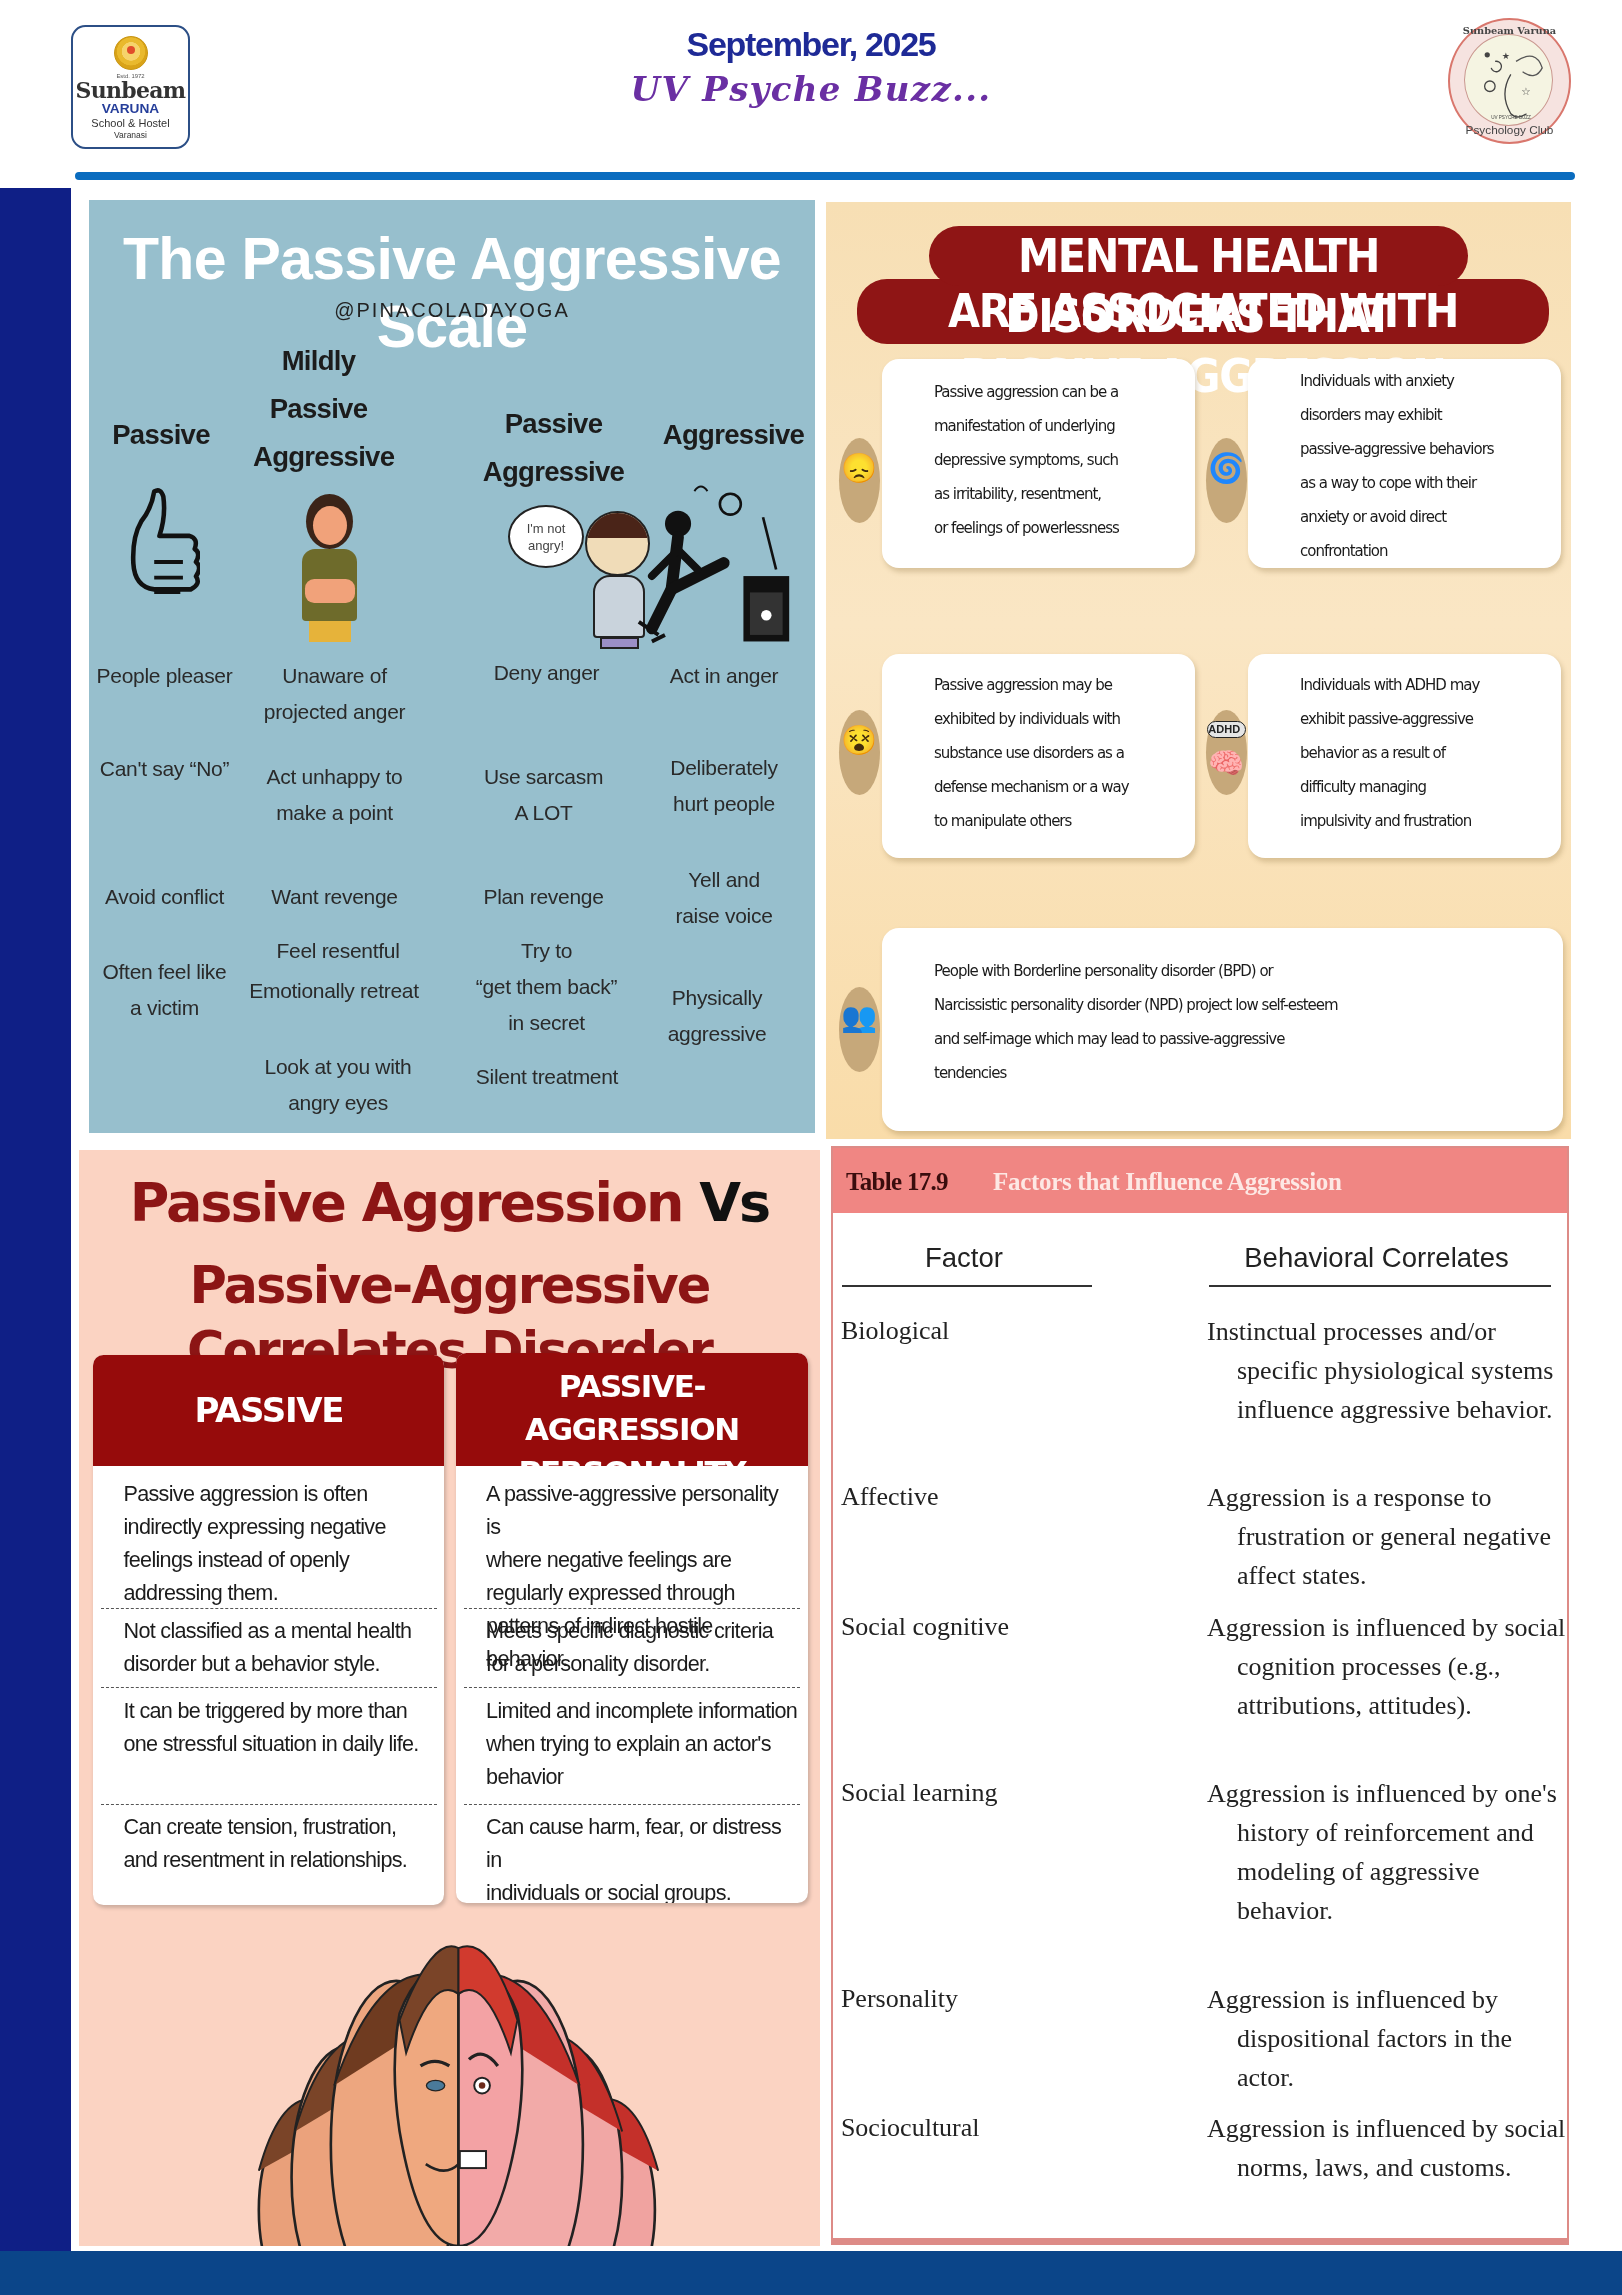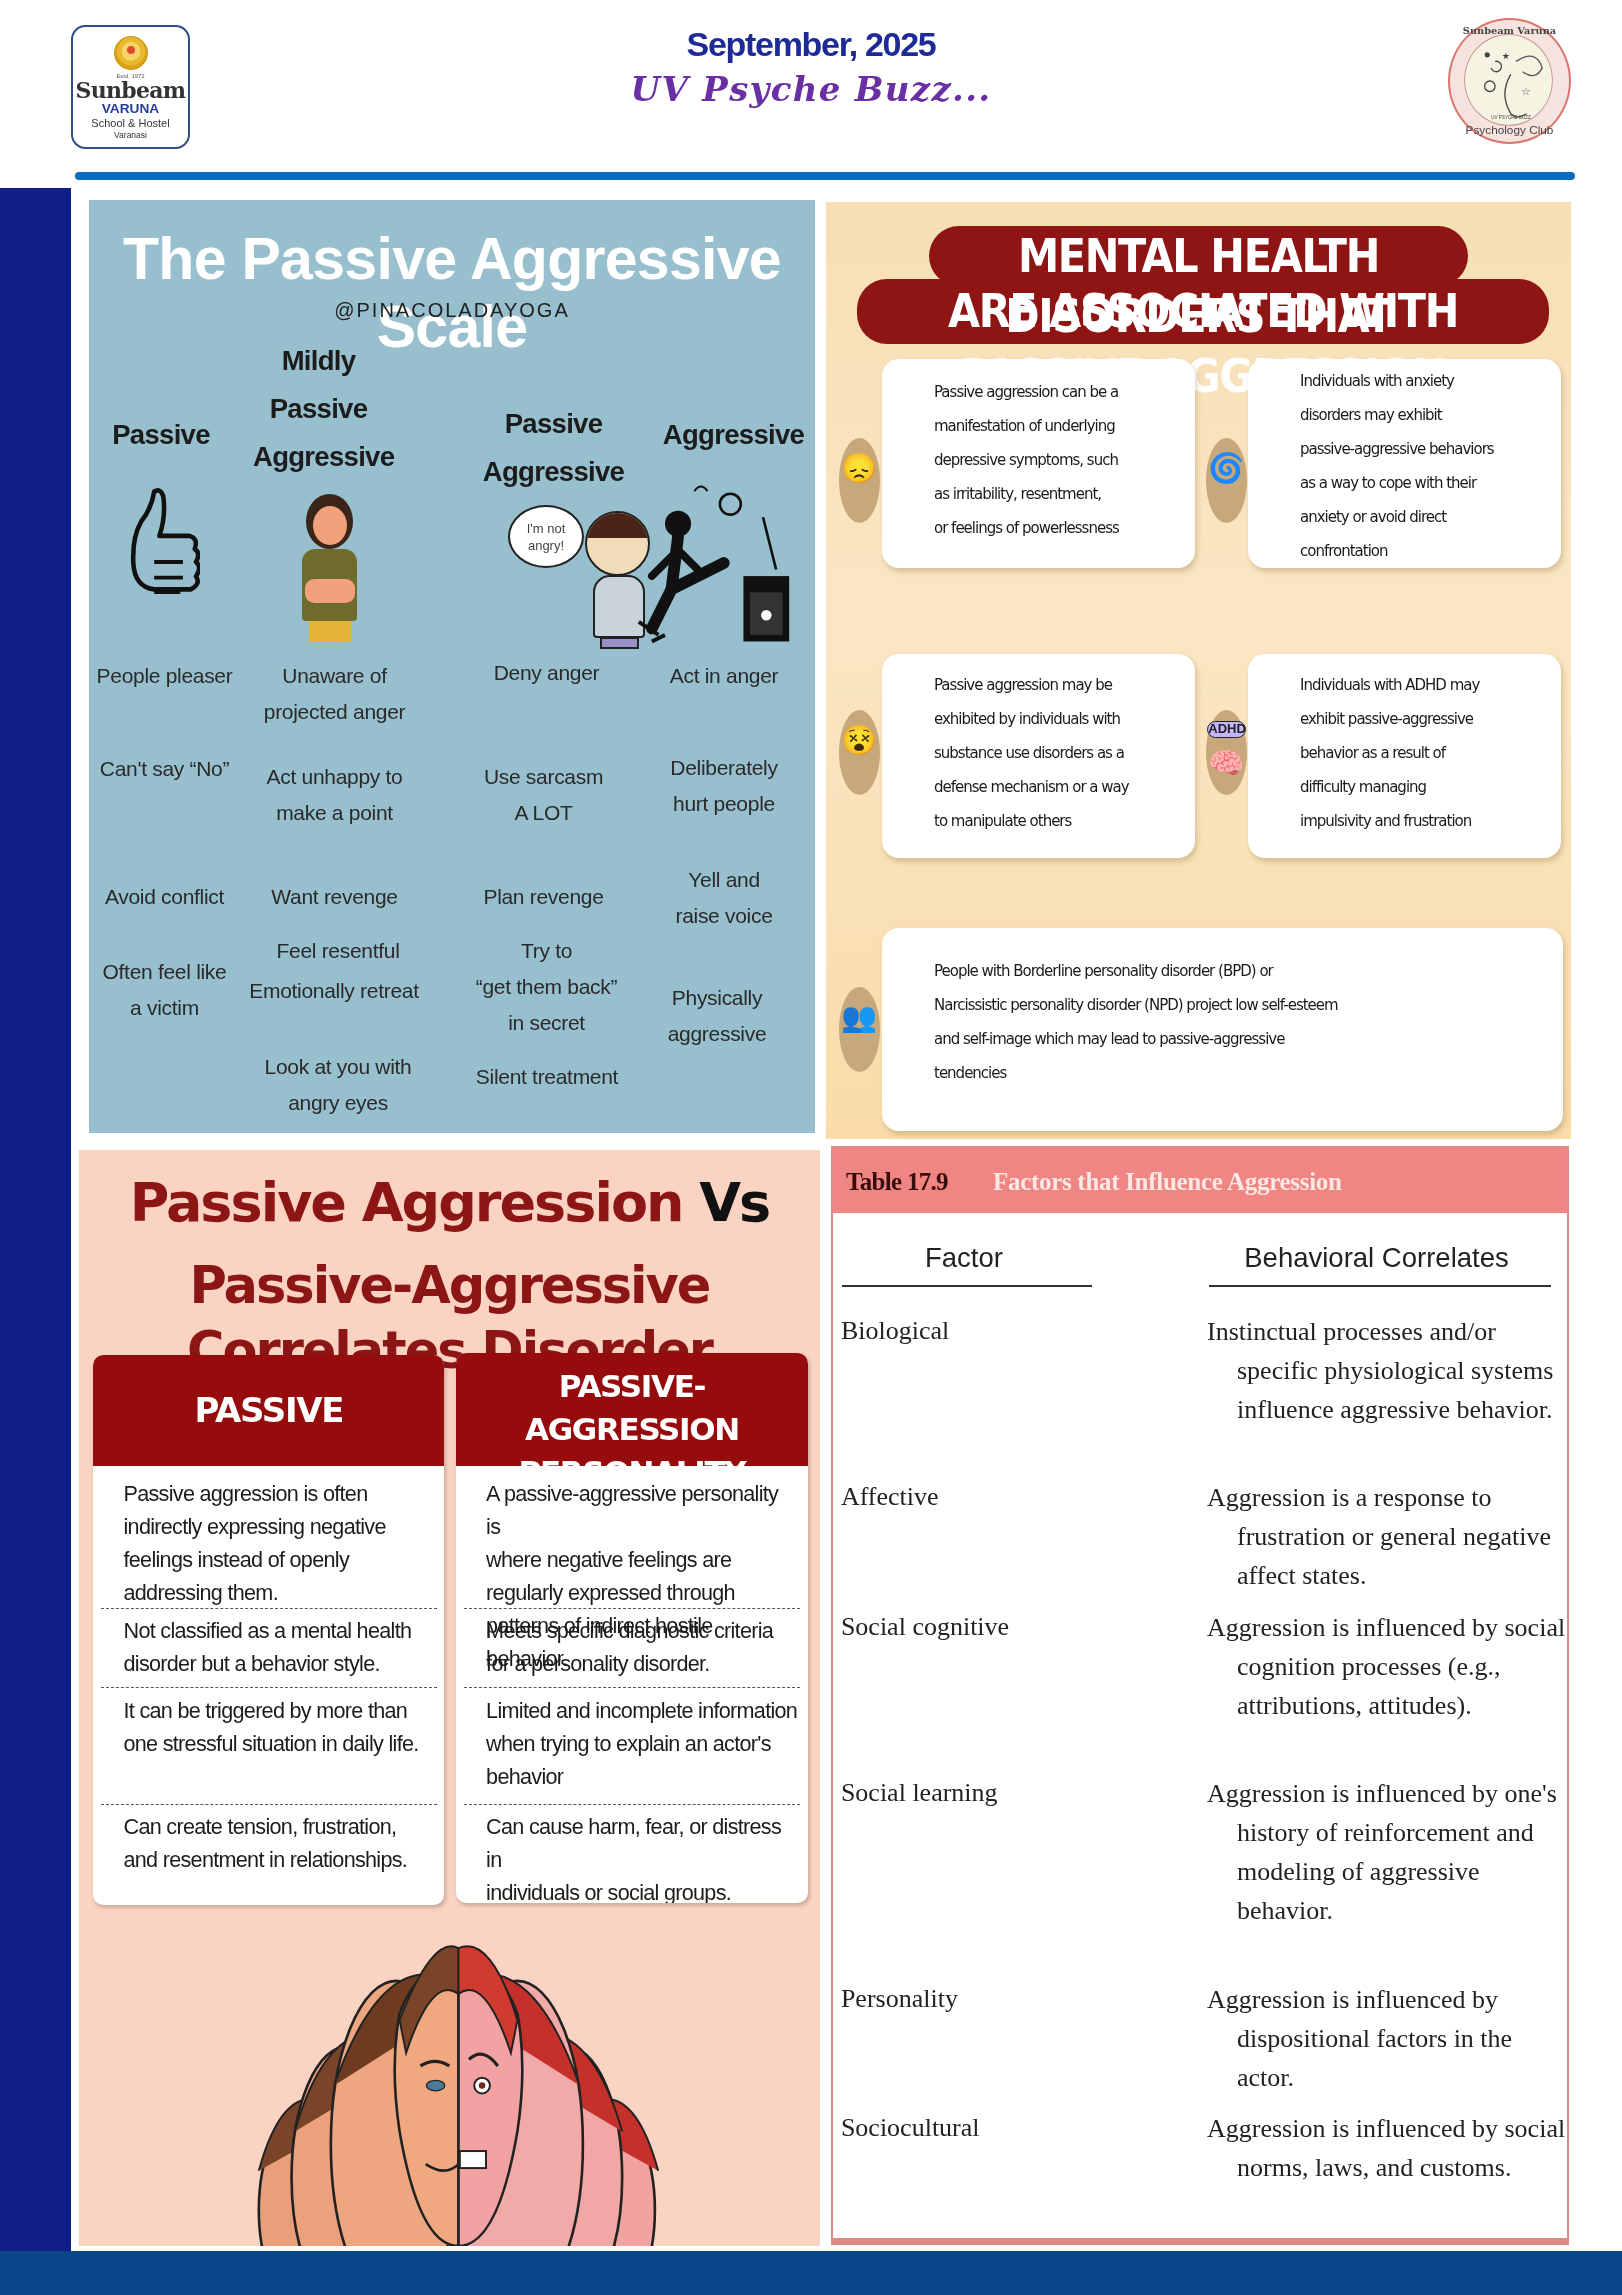--- a/index.html
+++ b/index.html
@@ -73,22 +73,22 @@
   .p-mh { position: absolute; left: 826px; top: 202px; width: 745px; height: 937px;
     background: linear-gradient(180deg, #f7dfb4 0%, #fae6c4 45%, #f9dca9 100%); }
   .mh-ban { position: absolute; background: #8f1515; border-radius: 30px; color: #ffffff; text-align: center;
     font-family: "DejaVu Sans", sans-serif; font-weight: bold; font-stretch: condensed; letter-spacing: -1.3px; }
   .mh-ban.b1 { left: 103px; top: 23.6px; width: 539px; height: 60px; font-size: 46px; line-height: 60px; }
   .mh-ban.b2 { left: 31px; top: 77px; width: 692px; height: 65px; font-size: 46px; line-height: 65px; }
   .card { position: absolute; background: #ffffff; border-radius: 17px; box-shadow: 2px 3.3px 5.2px rgba(120,90,40,0.25); }
   .card-text { position: absolute; font-family: "DejaVu Sans", sans-serif; font-size: 15px; line-height: 34px; color: #1a1a1a; letter-spacing: -1px; }
   .badge { position: absolute; width: 43px; height: 65px; border-radius: 50%; background: #c6a87a; }
   .badge-icon { position: absolute; left: 0; width: 100%; text-align: center; top: 14.4px; font-size: 29px; line-height: 33px; }
-  .adhd-tag { position: absolute; left: 1.3px; top: 10.5px; width: 39px; height: 17px; border-radius: 8.5px; background: #c4b5fd; border: 1.3px solid #222;
-    font-size: 13px; font-weight: bold; text-align: left; line-height: 14.4px; color: #222; }
+  .adhd-tag { position: absolute; left: 1.3px; top: 10.5px; width: 39px; height: 17px; border-radius: 8.5px; background: #e5e5e5; border: 1.3px solid #222;
+    font-size: 11px; font-weight: bold; text-align: left; line-height: 14.4px; color: #222; }
 
   
   .p-vs { position: absolute; left: 79px; top: 1150px; width: 741px; height: 1096px; background: #fbd3c2; }
   .vs-title { position: absolute; left: 0; width: 100%; text-align: center; font-family: "DejaVu Sans", sans-serif;
     font-weight: bold; color: #8c1515; letter-spacing: -2px; }
   .vs-title.l1 { top: 19.6px; font-size: 54px; line-height: 65px; }
   .vs-title.l1 .vs { color: #111; }
   .vs-title.l2 { top: 103px; font-size: 51px; line-height: 65px; }
   .vs-card { position: absolute; background: #ffffff; border-radius: 10.5px; box-shadow: 1.3px 2.6px 3.9px rgba(0,0,0,0.18); overflow: hidden; }
   .vs-head { position: absolute; left: 0; top: 0; width: 100%; background: #960b0b; color: #ffffff; text-align: center;

